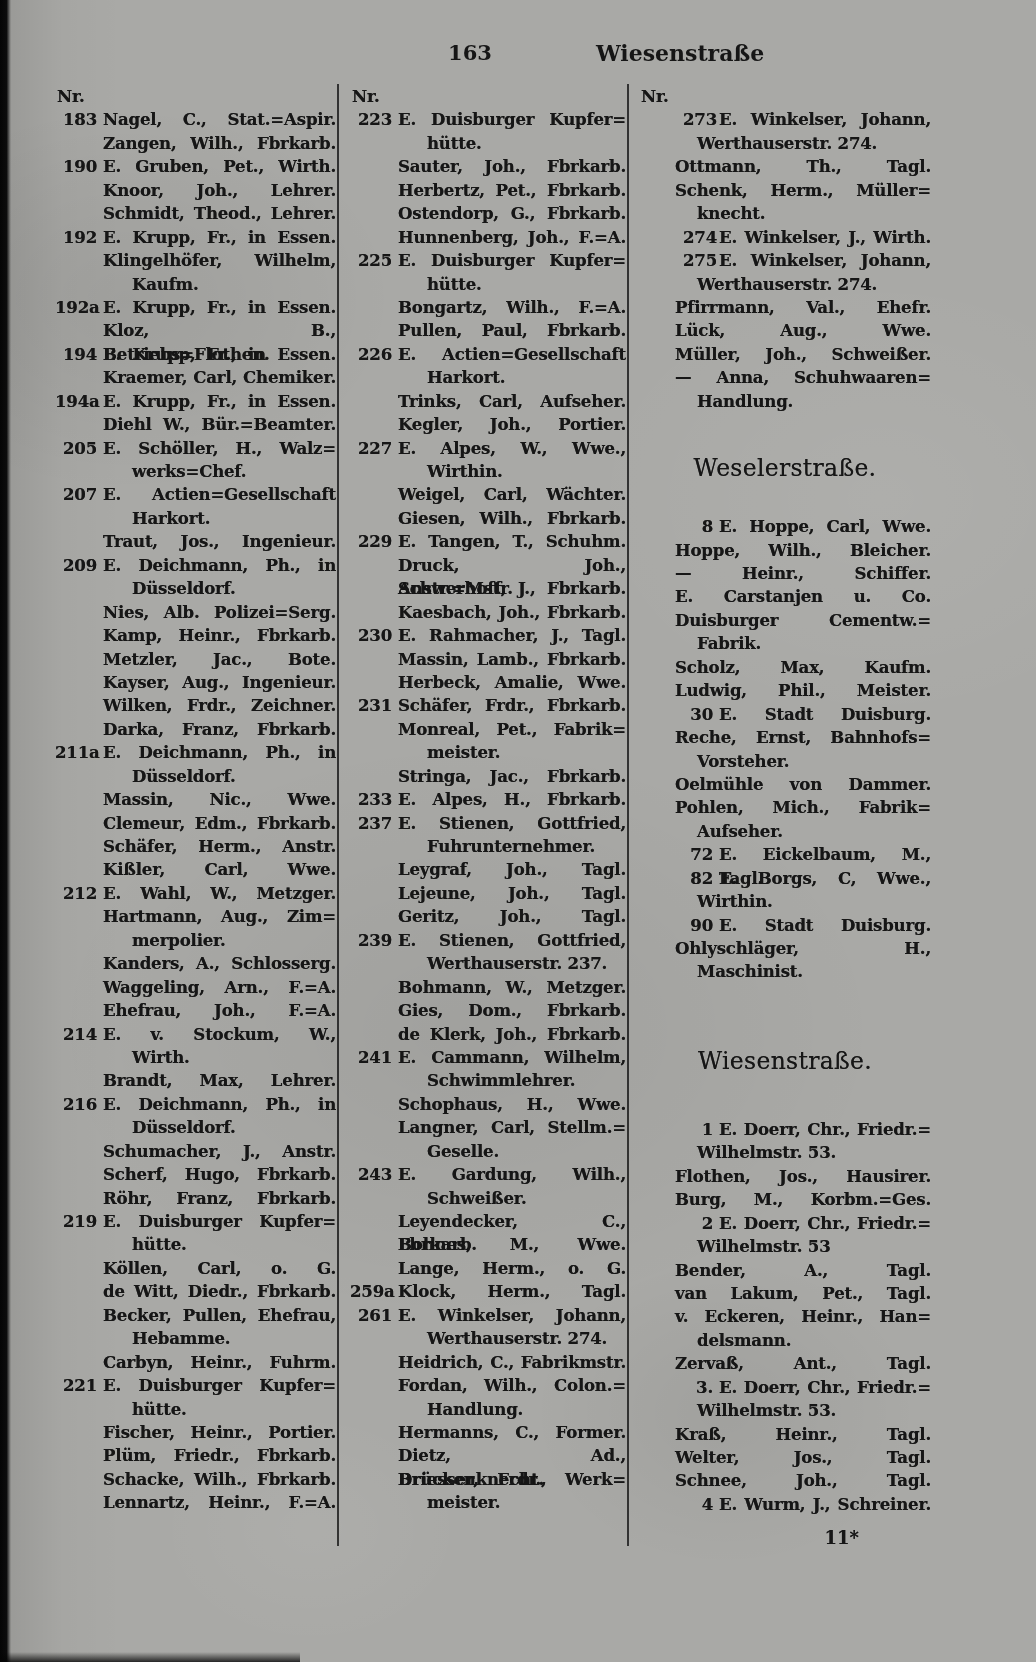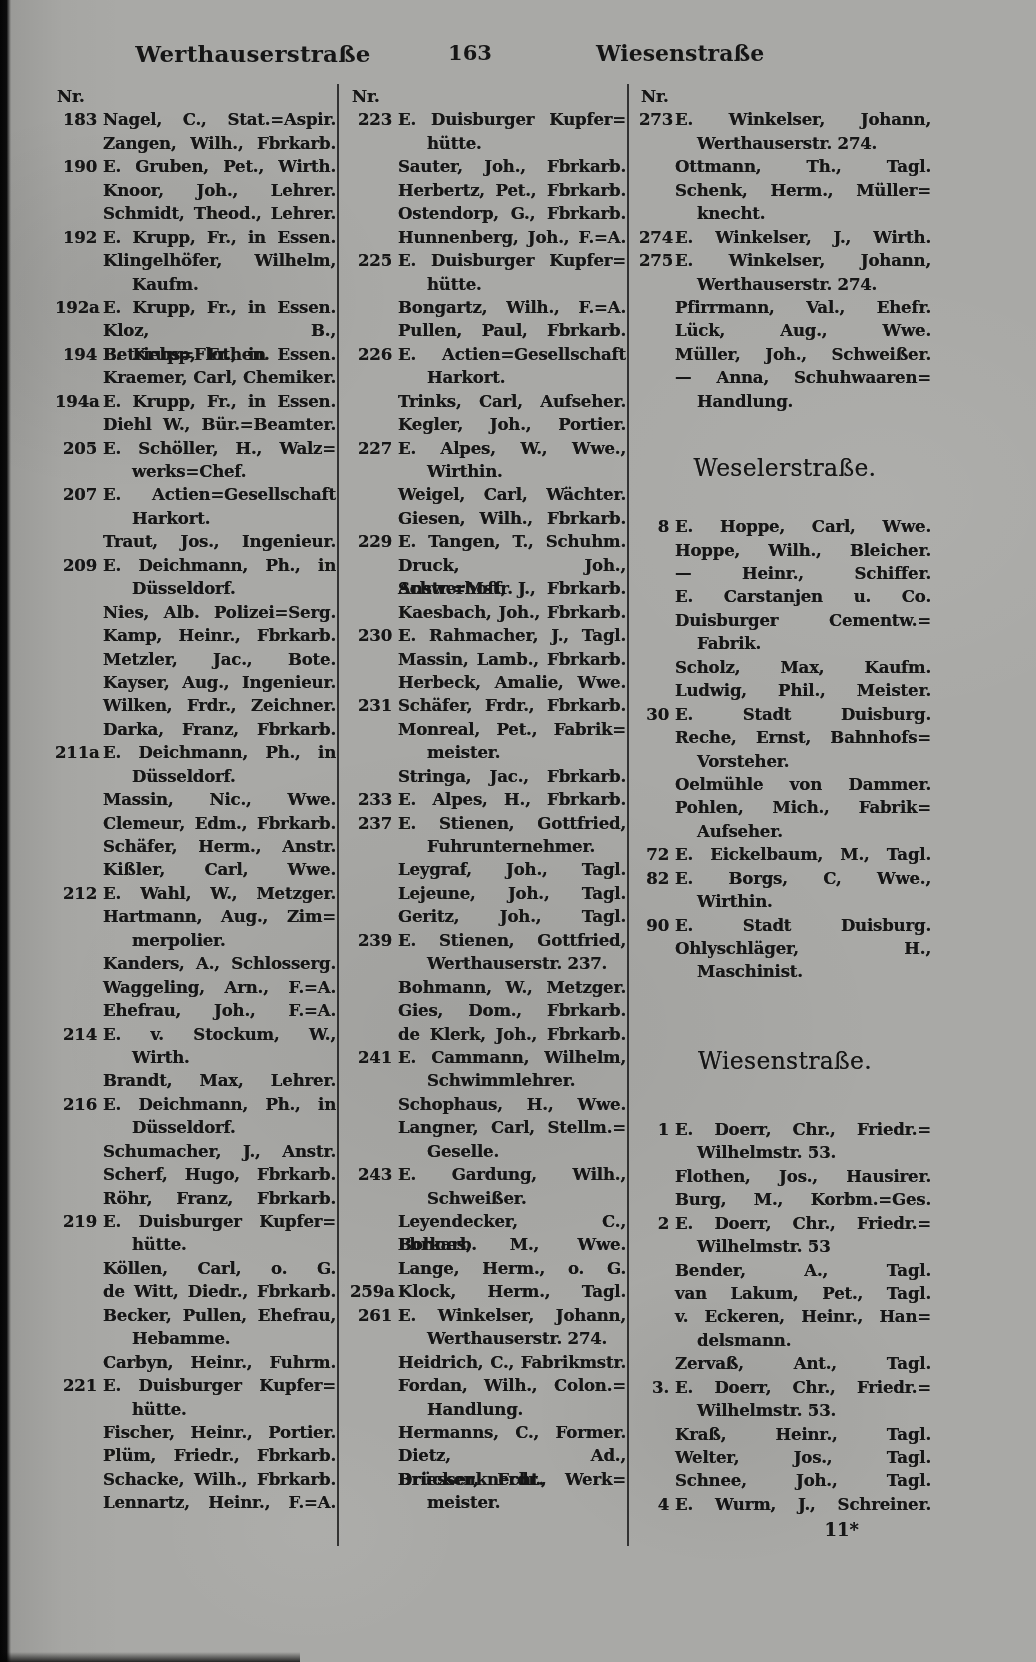--- a/index.html
+++ b/index.html
@@ -36,45 +36,44 @@
   .col{position:absolute;top:85px;}
   .col.c0{left:55px;width:281px;}
   .col.c1{left:350px;width:276px;}
   .col.c2{left:639px;width:292px;}
   .line{
     font-size:16.6px;font-weight:bold;line-height:23.45px;height:23.45px;
     letter-spacing:-0.2px;text-shadow:0 0 0.5px rgba(10,10,10,0.65);
     display:flex;align-items:baseline;
   }
   .line .num{display:block;width:42px;flex:0 0 42px;text-align:right;margin-right:6px;}
-  .c2 .line .num{width:30px;flex:0 0 30px;}
+  .c2 .line .num{width:30px;flex:0 0 30px;margin-left:44px;}
   .line .txt{display:block;flex:1 1 auto;text-align:justify;text-align-last:justify;}
   .line.res{display:block;padding-left:48px;text-align:justify;text-align-last:justify;}
   .c2 .line.res{padding-left:36px;}
   .line.cont{display:block;padding-left:77px;text-align:left;}
   .c2 .line.cont{padding-left:58px;}
   .line.nrlbl{display:block;padding-left:2px;text-align:left;}
   .street-heading{
     font-size:23.5px;font-weight:normal;text-align:center;height:34px;line-height:34px;
     letter-spacing:0.3px;text-shadow:0 0 0.5px rgba(10,10,10,0.65);
   }
   .spacer{width:100%;}
   .footer-mark{
-    font-size:18px;font-weight:bold;text-align:right;padding-right:72px;margin-top:3px;
+    font-size:18px;font-weight:bold;text-align:right;padding-right:72px;margin-top:11px;
     text-shadow:0 0 0.5px rgba(10,10,10,0.6);
   }
 </style>
 </head>
 <body>
 
 <div class="edge-left"></div>
 <div class="edge-bottom"></div>
 
 <div class="header">
-  <div class="street-left">Werthauserstraße</div>
   <div class="page-num">163</div>
   <div class="street-right">Wiesenstraße</div>
 </div>
 
 <div class="divider d1"></div>
 <div class="divider d2"></div>
 
 <div class="col c0">
     <div>
       <div class="line nrlbl">Nr.</div>

